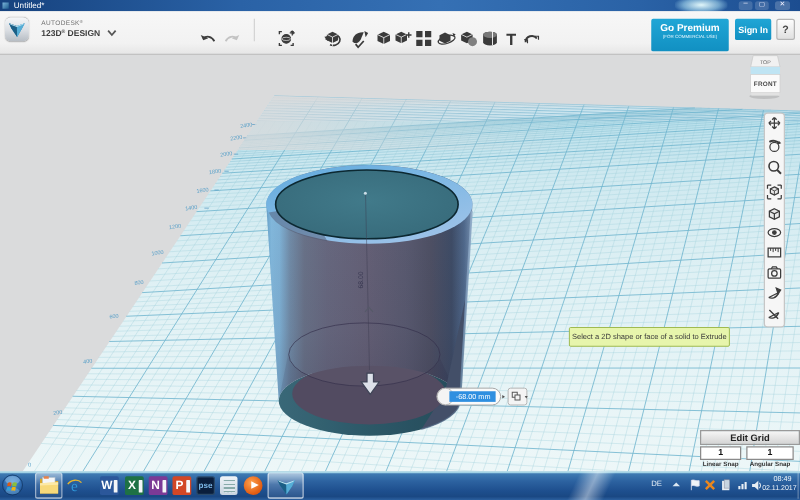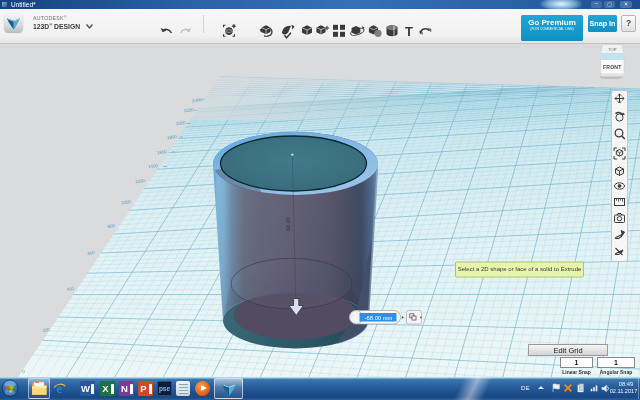--- a/index.html
+++ b/index.html
@@ -97,21 +97,21 @@
         <path d="M-4.5 3 a5 5 0 0 1 9 -3" fill="none" stroke-width="1.6"></path>
         <path d="M-5.8 1 l2.8 0 0 2.8 M3 -1.8 l2.8 0 0 2.8" fill="none" stroke-width=".9"></path>
       </g>
     </g>
   </svg>
 
   <div class="abs" style="left:521px;top:6px;width:62px;height:26px;background:linear-gradient(180deg,#20a6d6 0%,#1190c2 100%);border-radius:1.5px;text-align:center">
     <div style="color:#fff;font-weight:bold;font-size:8px;margin-top:2.5px">Go Premium</div>
     <div style="color:#e8f8ff;font-size:3.6px;margin-top:.5px">(FOR COMMERCIAL USE)</div>
   </div>
-  <div class="abs" style="left:588px;top:6px;width:29px;height:17px;background:linear-gradient(180deg,#20a6d6 0%,#1190c2 100%);border-radius:1.5px;text-align:center;color:#fff;font-weight:bold;font-size:7.2px;line-height:17px">Snap In</div>
+  <div class="abs" style="left:588px;top:6px;width:29px;height:17px;background:linear-gradient(180deg,#20a6d6 0%,#1190c2 100%);border-radius:1.5px;text-align:center;color:#fff;font-weight:bold;font-size:7.2px;line-height:17px">Sign In</div>
   <div class="abs" style="left:621px;top:6px;width:15px;height:17px;background:linear-gradient(180deg,#fdfdfd 0%,#e0e0e0 100%);border:1px solid #b5b5b5;border-radius:2px;text-align:center;color:#444;font-weight:bold;font-size:8.5px;line-height:15px">?</div>
 </div>
 
 <svg class="abs" style="left:0;top:44px" width="640" height="333" viewBox="0 44 640 333">
   <defs>
     <linearGradient id="gfill" x1="0" y1="88" x2="0" y2="377" gradientUnits="userSpaceOnUse">
       <stop offset="0" stop-color="#b6dfeb"></stop>
           <stop offset=".18" stop-color="#cfe9f0"></stop>
           <stop offset=".45" stop-color="#def0f4"></stop>
           <stop offset="1" stop-color="#edf7f8"></stop>
@@ -264,21 +264,21 @@
       <rect x="2.5" y="124" width="10" height="7.5" rx="1"></rect>
           <circle cx="7.5" cy="127.7" r="2.2"></circle>
           <path d="M5 124 l1-1.5 h3 l1 1.5"></path>
       <path d="M3 147 l8-4 M3 147 c2 1 6 1 8 -4" stroke-width="1.1"></path>
           <path d="M9 139.5 l3.5 1.5 -2 3 z" fill="#3c3c3c"></path>
       <path d="M3 163 l8-4 M3 163 c2 1 6 1 8 -4 M3.5 157 l7 7" stroke-width="1.1"></path>
     </g>
   </svg>
 </div>
 
-<div class="abs" style="left:528px;top:344px;width:80px;height:12px;background:linear-gradient(180deg,#f6f6f6,#d4d4d4);border:1px solid #9a9a9a;font-size:7.5px;font-weight:normal;color:#222;text-align:center;line-height:11px">Edit Grid</div>
+<div class="abs" style="left:560px;top:344px;width:80px;height:12px;background:linear-gradient(180deg,#f6f6f6,#d4d4d4);border:1px solid #9a9a9a;font-size:7.5px;font-weight:bold;color:#222;text-align:center;line-height:11px">Edit Grid</div>
 <div class="abs" style="left:560px;top:357px;width:33px;height:11px;background:#fff;border:1px solid #8a8a8a;font-size:7px;font-weight:bold;color:#111;text-align:center;line-height:10px">1</div>
 <div class="abs" style="left:597px;top:357px;width:38px;height:11px;background:#fff;border:1px solid #8a8a8a;font-size:7px;font-weight:bold;color:#111;text-align:center;line-height:10px">1</div>
 <div class="abs" style="left:558px;top:369px;width:37px;font-size:5px;font-weight:bold;color:#333;text-align:center">Linear Snap</div>
 <div class="abs" style="left:596px;top:369px;width:40px;font-size:5px;font-weight:bold;color:#333;text-align:center">Angular Snap</div>
 
 <div class="abs" style="left:0;top:377px;width:640px;height:23px;background:linear-gradient(180deg,#a8d8e8 0%,#a8d8e8 4%,#3e7ab2 9%,#2c62a0 35%,#1e4f8e 68%,#1a4883 88%,#2b5f9e 100%)">
   <div class="abs" style="left:440px;top:0;width:70px;height:23px;background:linear-gradient(115deg,rgba(255,255,255,0) 30%,rgba(255,255,255,.45) 48%,rgba(255,255,255,0) 66%)"></div>
   
   <svg class="abs" style="left:1px;top:2px" width="18" height="18" viewBox="0 0 18 18">
     <defs>

